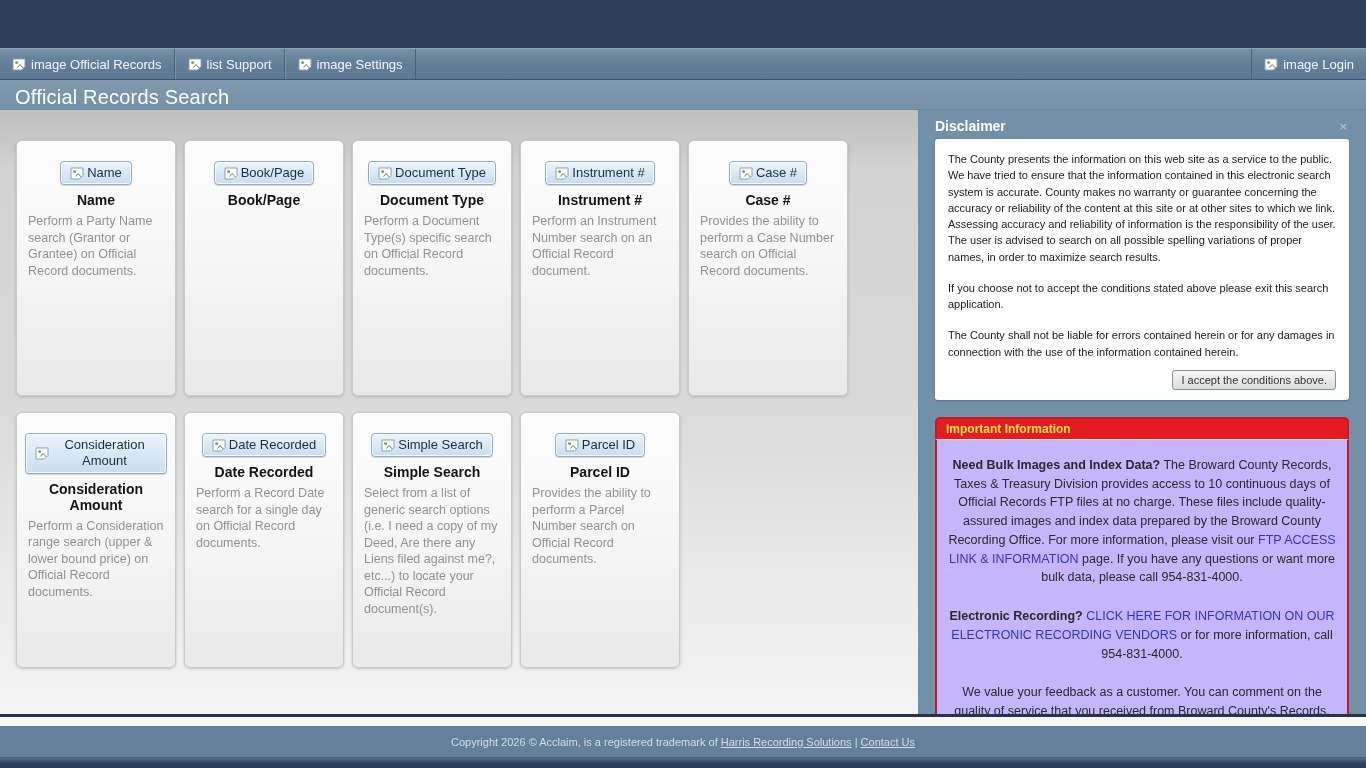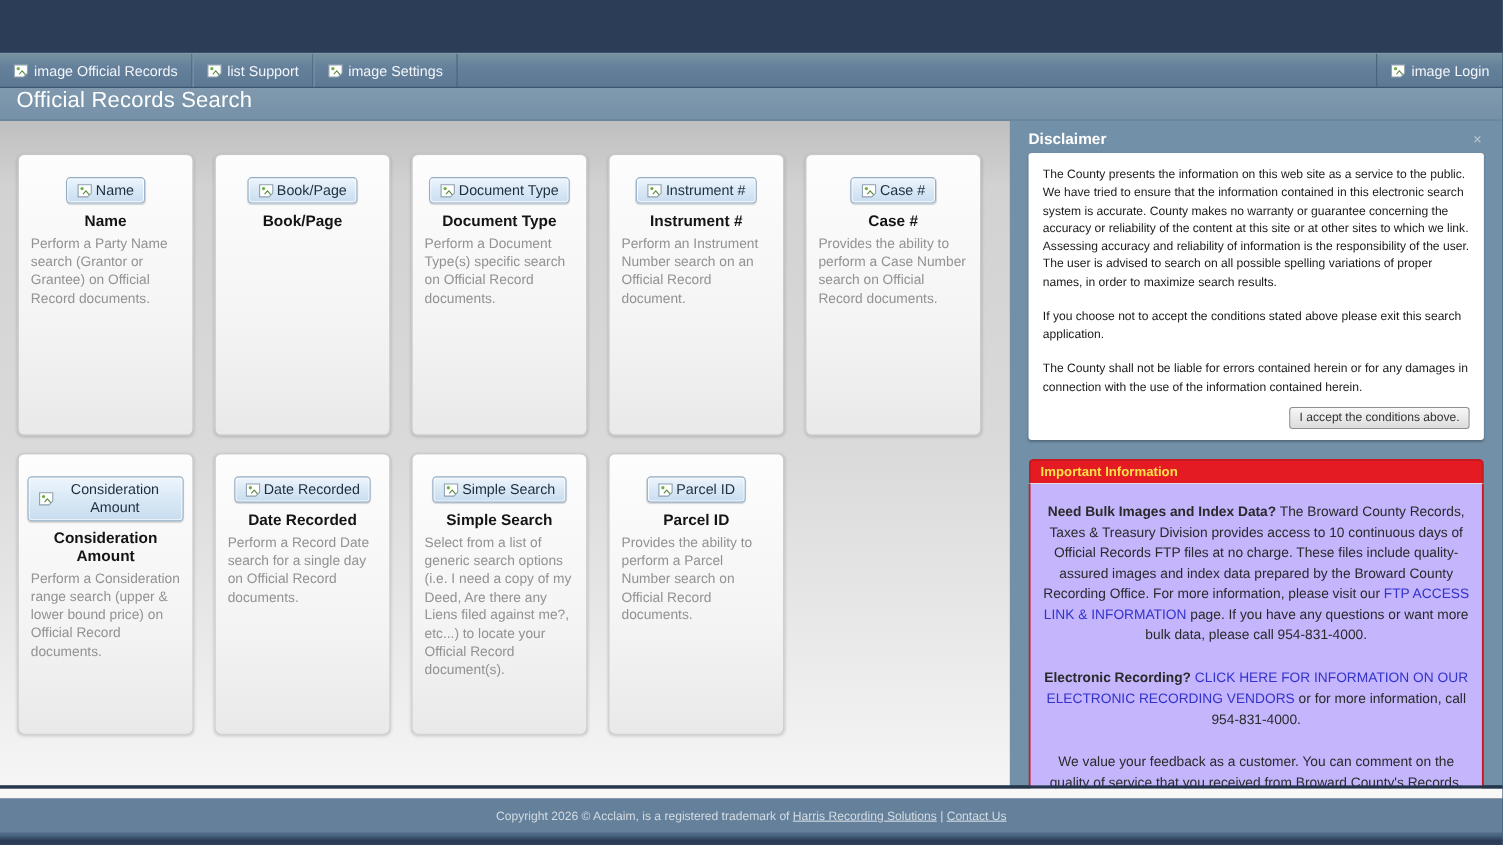--- a/index.html
+++ b/index.html
@@ -17,37 +17,37 @@
   }
   .nav-item {
     display: flex; align-items: center; gap: 5px; padding: 0 12px;
     color: #f2f6fa; font-size: 13px; cursor: pointer;
     border-right: 1px solid #4c6179; border-left: 1px solid #7d95a9;
   }
   .nav-item:first-child { border-left: none; }
   .nav-spacer { flex: 1; }
   .nav-login { border-left: 1px solid #4c6179; border-right: none; }
   .titlebar {
-    height: 30px; flex: 0 0 auto; display: flex; align-items: flex-start;
+    height: 30px; flex: 0 0 auto; display: flex; align-items: flex-end;
     background: linear-gradient(180deg, #82, #7691a8);
     background: linear-gradient(180deg, #8099ae, #7591a8);
     border-bottom: 1px solid #6b879e;
   }
   .page-title { color: #ffffff; font-size: 20px; padding-left: 15px; letter-spacing: .2px; }
 
   
   .content {
     height: 604px; flex: 0 0 auto; display: flex;
     background: #7290a8;
   }
   .cards-panel {
     width: 918px; flex: 0 0 auto; padding: 30px 0 0 16px;
     background: linear-gradient(180deg, #bfbfbf 0px, #d2d2d2 60px, #dadada 300px, #f5f5f5 100%);
   }
-  .card-row { display: flex; gap: 19px; margin-bottom: 16px; }
+  .card-row { display: flex; gap: 8px; margin-bottom: 16px; }
   .card {
     width: 160px; height: 256px; background: linear-gradient(180deg, #fdfdfd 0%, #f4f4f4 60%, #e9e9e9 100%);
     border: 1px solid #c9c9c9; border-radius: 6px;
     box-shadow: 0 1px 3px rgba(0,0,0,.18);
     padding: 20px 8px 8px 8px; text-align: center;
   }
   .card-button {
     display: inline-flex; align-items: center; justify-content: center; gap: 3px;
     max-width: 146px; min-height: 24px; padding: 3px 9px;
     background: linear-gradient(180deg, #eef5fc 0%, #dcea f6 50%, #c9ddf0 100%);

